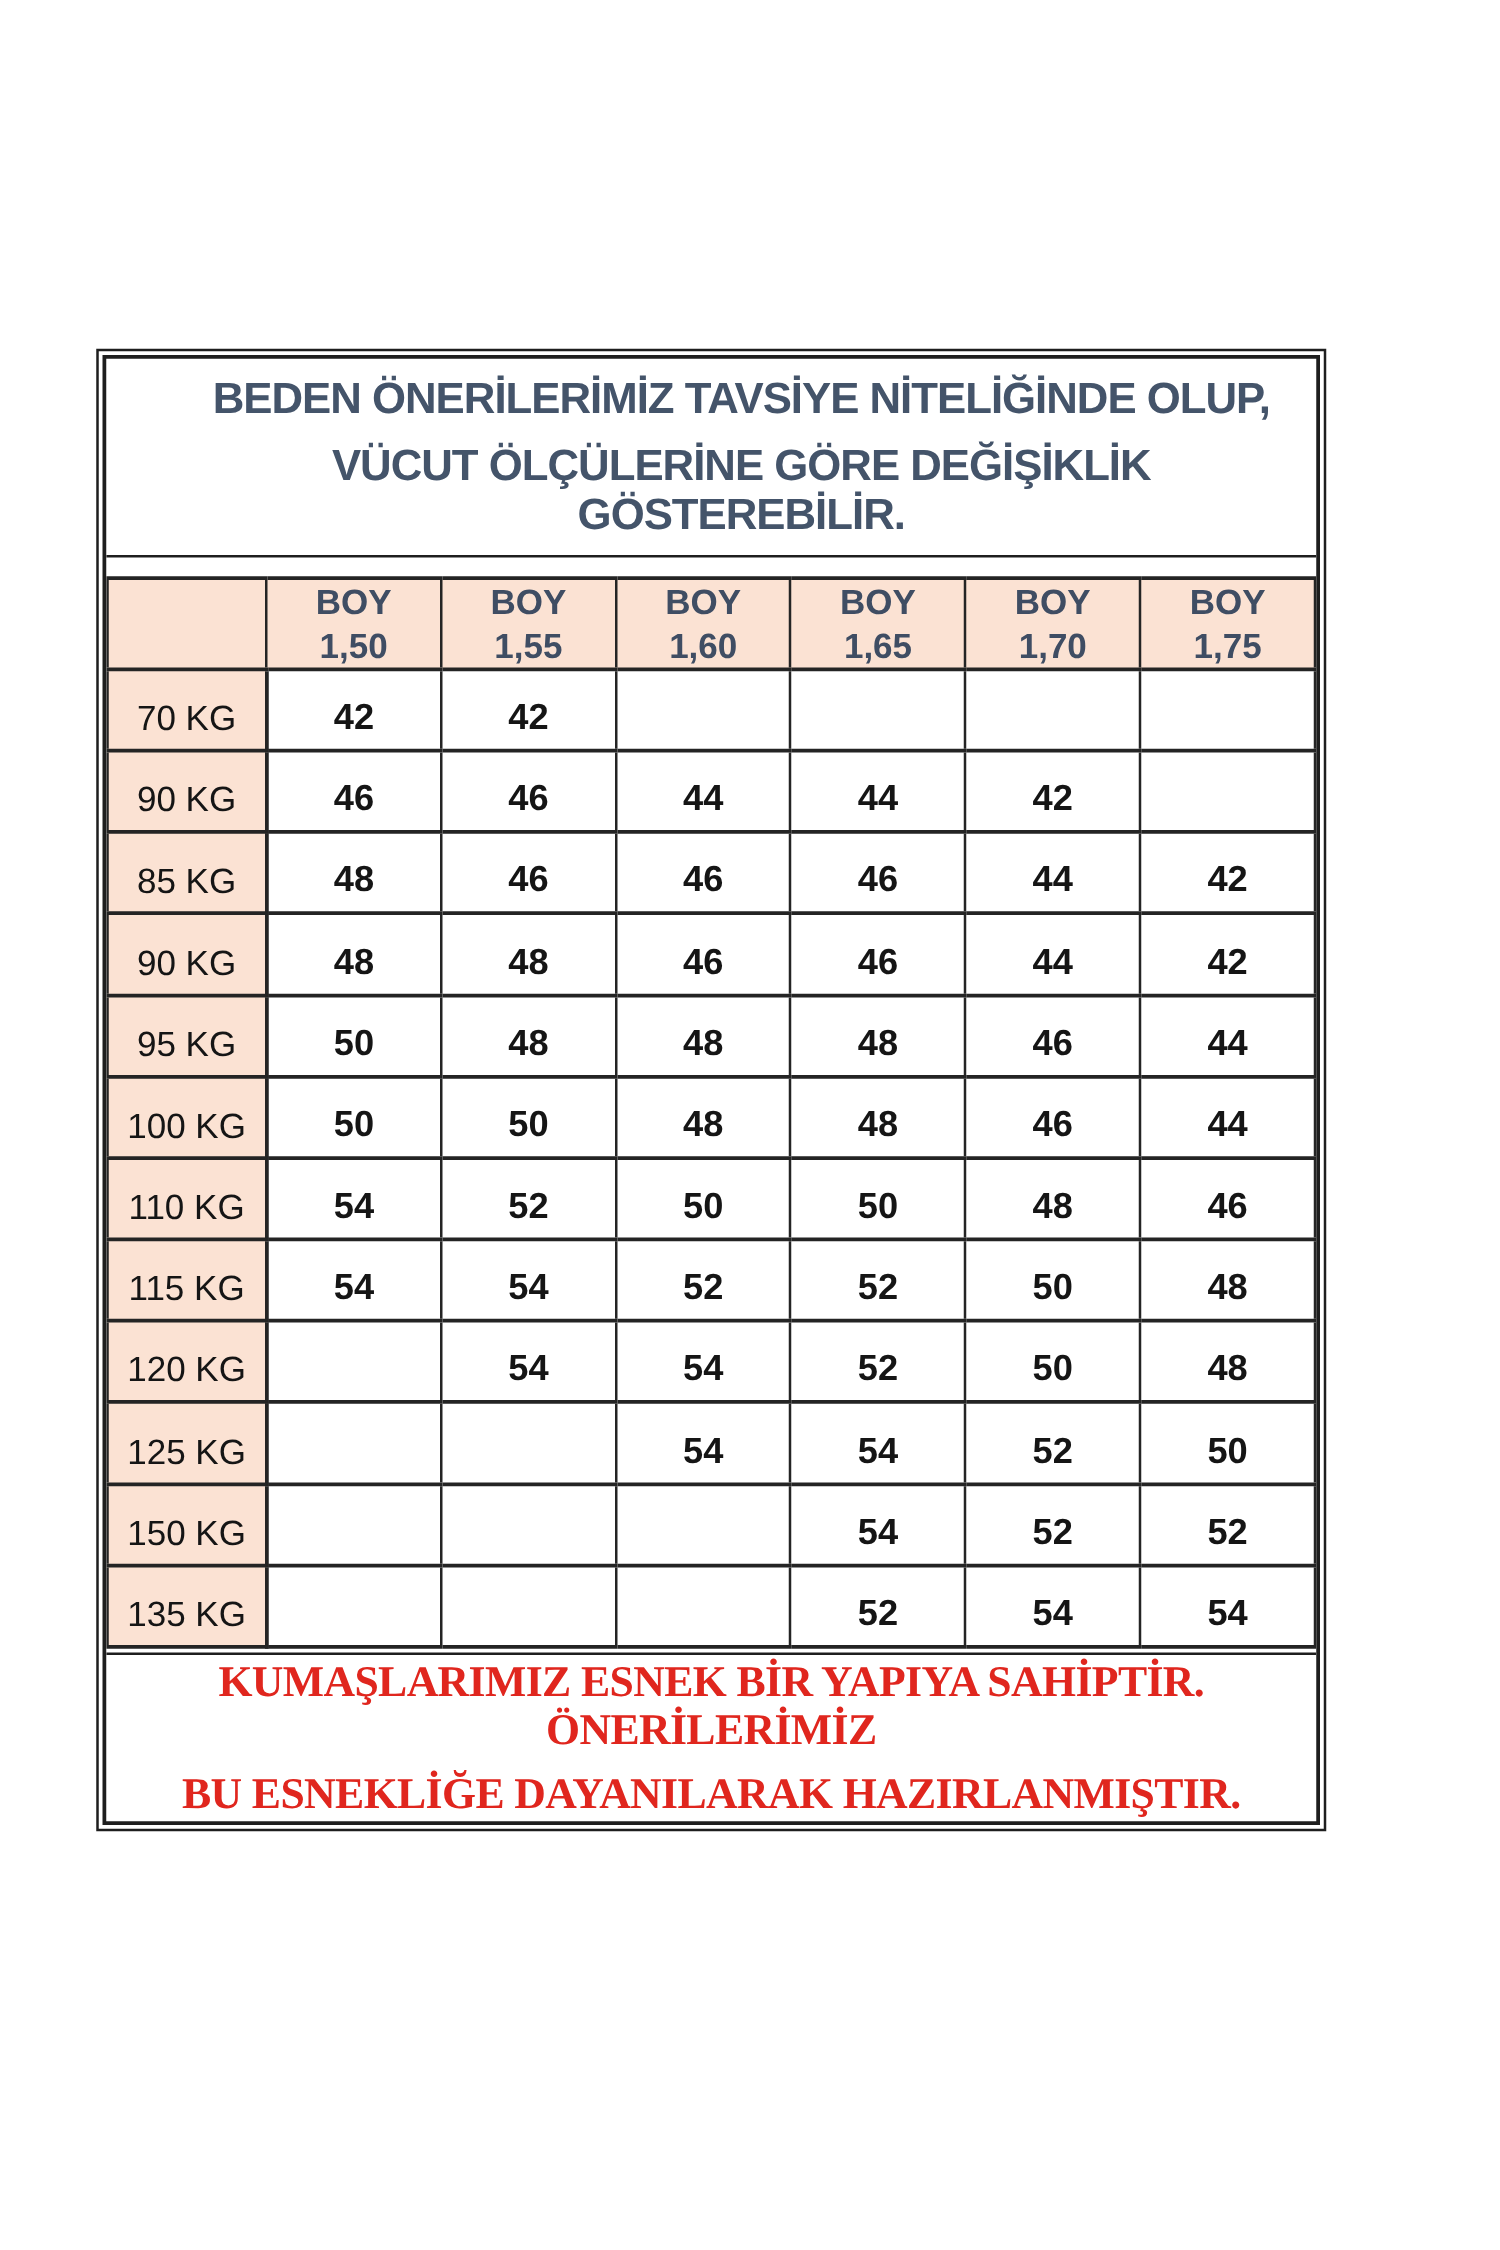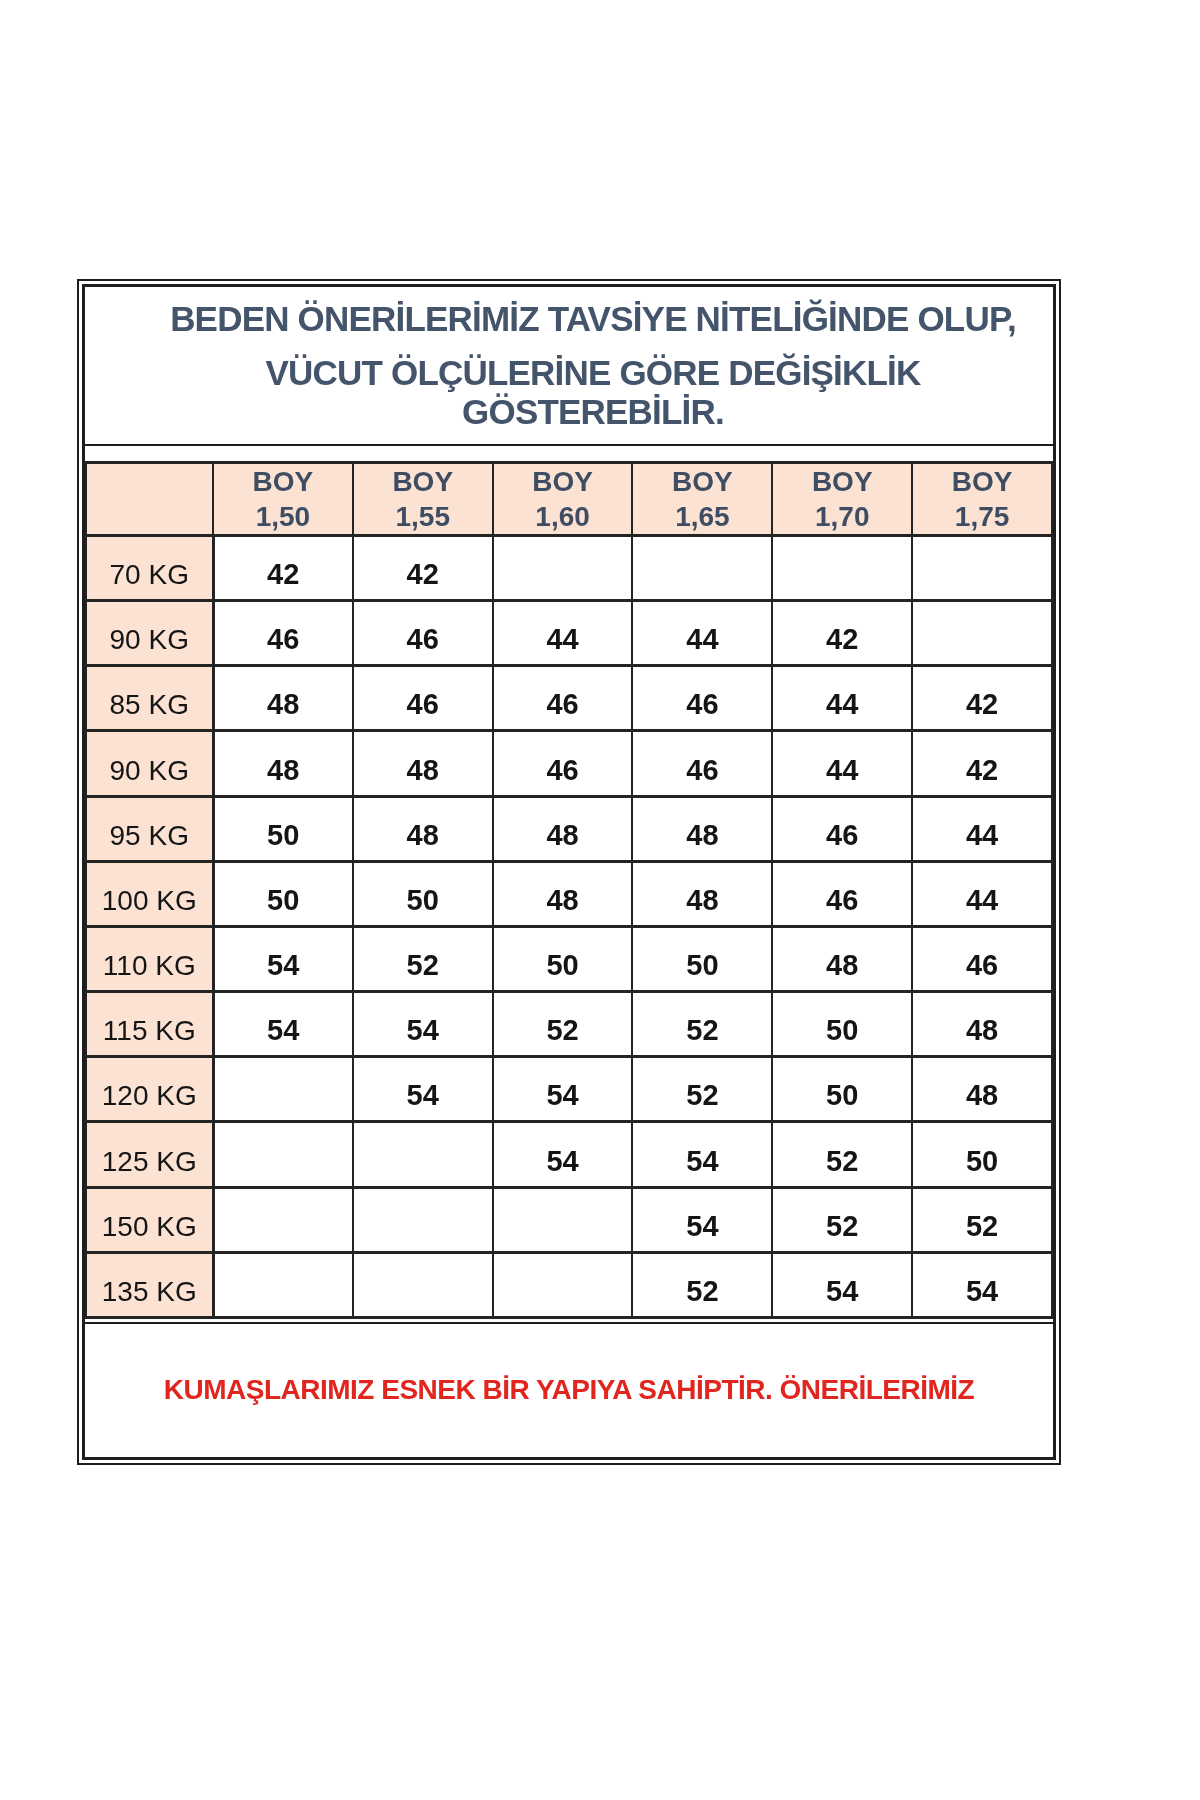--- a/index.html
+++ b/index.html
@@ -84,24 +84,25 @@
   }
   .footer-block{
     flex:1 1 auto;
     margin-top:3px;
     border-top:2px solid #1e1e1e;
     display:flex;flex-direction:column;
     justify-content:center;align-items:center;
     gap:12px;
     color:#e0261e;
     font-weight:bold;
-    font-size:28px;
+    font-size:35px;
     letter-spacing:-0.5px;
     text-align:center;
     line-height:1.1;
+    font-family:Liberation Serif, serif;
   }
 </style>
 </head>
 <body>
 
 <div class="sheet">
 
   <div class="title-block">
     <span>BEDEN ÖNERİLERİMİZ TAVSİYE NİTELİĞİNDE OLUP,</span>
     <span>VÜCUT ÖLÇÜLERİNE GÖRE DEĞİŞİKLİK GÖSTEREBİLİR.</span>
@@ -247,15 +248,16 @@
           <td></td>
           <td>52</td>
           <td>54</td>
           <td>54</td>
         </tr>
       </tbody>
   </table>
 
   <div class="footer-block">
     <span>KUMAŞLARIMIZ ESNEK BİR YAPIYA SAHİPTİR. ÖNERİLERİMİZ</span>
+    <span>BU ESNEKLİĞE DAYANILARAK HAZIRLANMIŞTIR.</span>
   </div>
 
 </div>
 
 </body></html>

